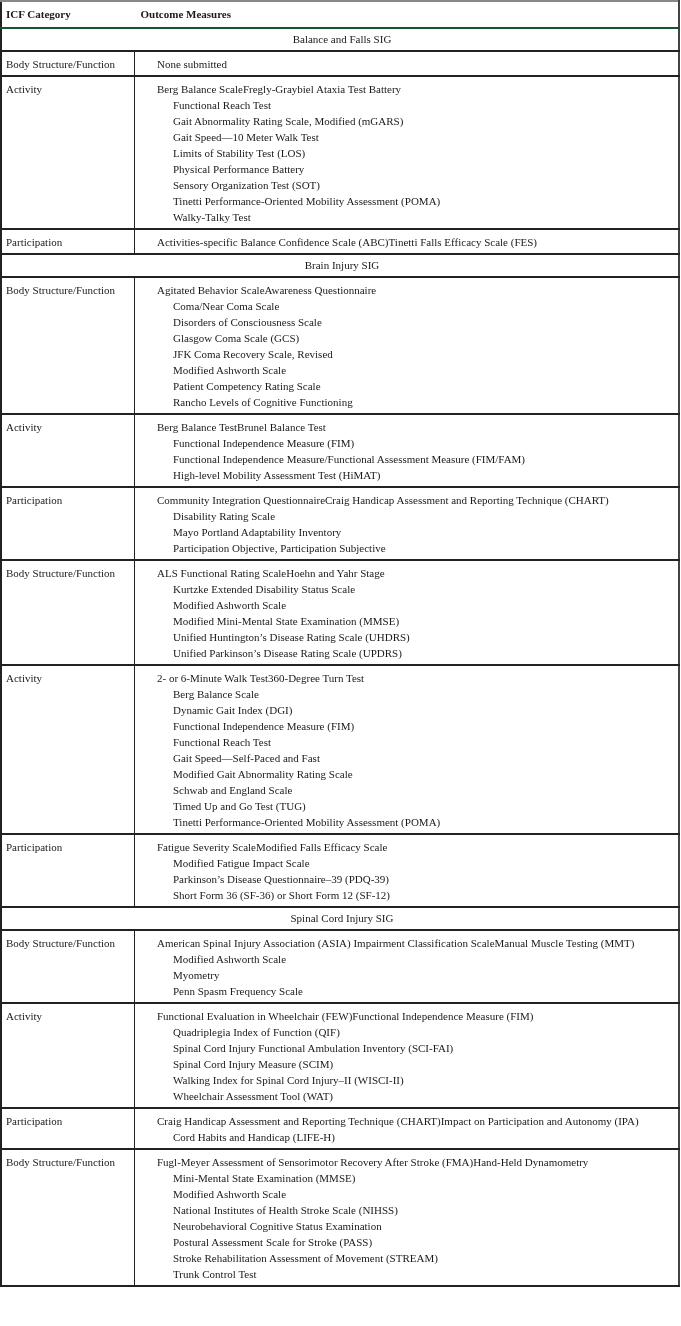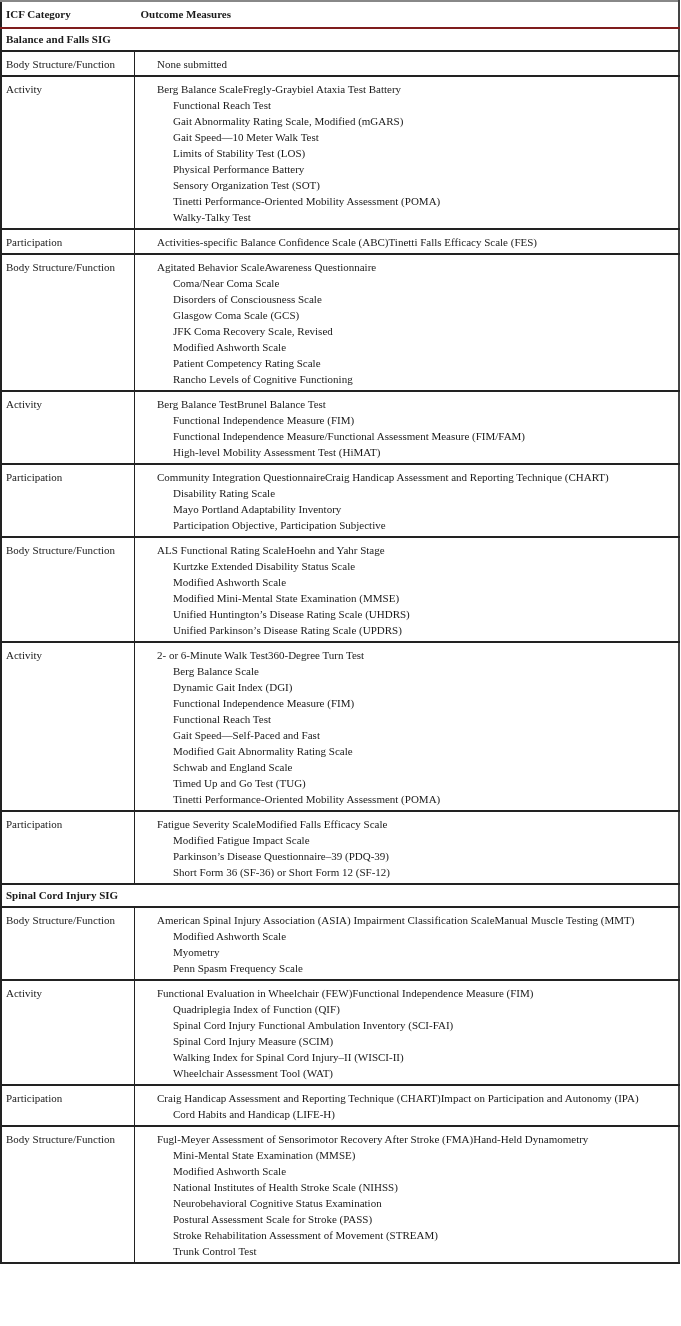--- a/index.html
+++ b/index.html
@@ -13,29 +13,30 @@
     color: #1a1a1a;
     border-left: 2px solid #222;
     border-right: 2px solid #444;
     border-top: 2px solid #888;
     border-bottom: 2px solid #222;
   }
   .tbl td, .tbl th { vertical-align: top; padding: 0; }
   .hdr th {
     text-align: left; font-weight: bold;
     height: 25px; line-height: 25px;
-    border-bottom: 2px solid #7f1d1d;
+    border-bottom: 2px solid #14532d;
   }
   .hdr th.c1 { padding-left: 4px; width: 128px; }
   .hdr th.c2 { padding-left: 6px; margin-top: 25px; }
   .sec td {
-    font-weight: bold;
+    font-weight: normal;
     height: 21px; line-height: 21px;
     padding-left: 4px;
     border-bottom: 2px solid #222;
+    text-align: center;
   }
   .row td {
     border-bottom: 2px solid #222;
     line-height: 16px;
     padding-top: 4px; padding-bottom: 3px;
   }
   .row td.c1 { width: 128px; padding-left: 4px; border-right: 1.5px solid #222; white-space: nowrap; }
   .row td.c2 { padding-left: 22px; }
   .m { display: block; white-space: nowrap; }
   .m.ind { padding-left: 16px; }
@@ -72,20 +73,23 @@
           <span class="m ind">Sensory Organization Test (SOT)</span>
           <span class="m ind">Tinetti Performance-Oriented Mobility Assessment (POMA)</span>
           <span class="m ind">Walky-Talky Test</span>
         </td>
       </tr>
       <tr class="row">
         <td class="c1">Participation</td>
         <td class="c2">
           <span class="m">Activities-specific Balance Confidence Scale (ABC)Tinetti Falls Efficacy Scale (FES)</span>
         </td>
+      </tr>
+      <tr class="sec">
+        <td colspan="2">Brain Injury SIG</td>
       </tr>
       <tr class="row">
         <td class="c1">Body Structure/Function</td>
         <td class="c2">
           <span class="m">Agitated Behavior ScaleAwareness Questionnaire</span>
           <span class="m ind">Coma/Near Coma Scale</span>
           <span class="m ind">Disorders of Consciousness Scale</span>
           <span class="m ind">Glasgow Coma Scale (GCS)</span>
           <span class="m ind">JFK Coma Recovery Scale, Revised</span>
           <span class="m ind">Modified Ashworth Scale</span>

